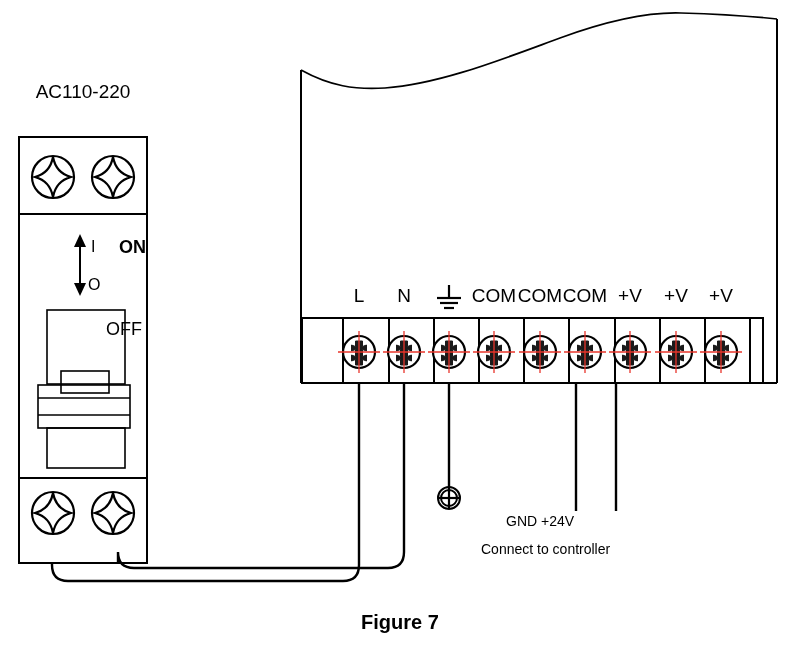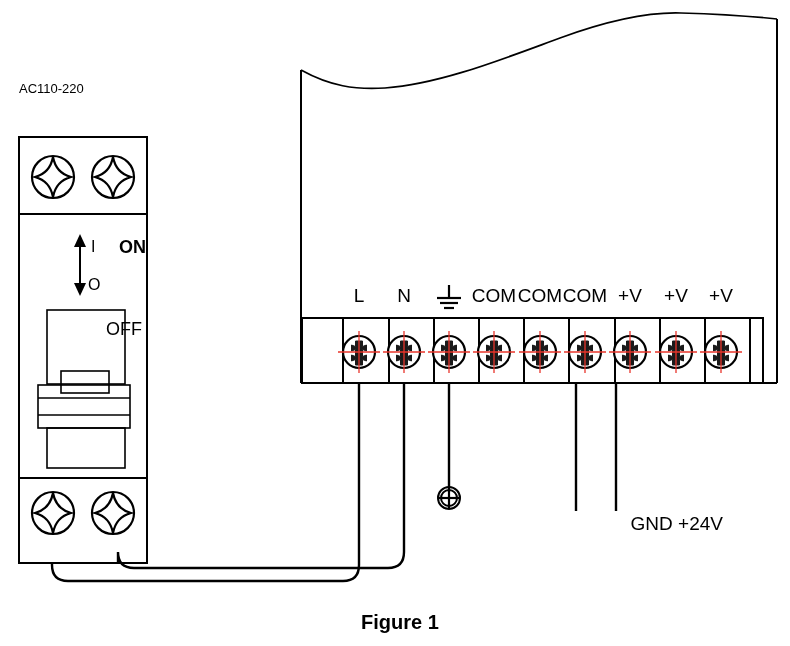--- a/index.html
+++ b/index.html
@@ -39,37 +39,36 @@
   .earth-circle { fill: #ffffff; stroke: #000000; stroke-width: 2; }
 
   .lbl {
     position: absolute;
     font-family: "Liberation Sans", sans-serif;
     color: #000000;
     white-space: nowrap;
     line-height: 1;
   }
   .lbl-title {
-    font-size: 13px;
-    text-align: left;
+    font-size: 19px;
+    text-align: center;
   }
   .lbl-term {
     font-size: 19px;
     text-align: center;
   }
   .lbl-onoff-mark {
     font-size: 16px;
   }
   .lbl-onoff-word {
     font-size: 18px;
   }
   .lbl-note {
-    font-size: 19px;
-    text-align: right;
-    margin-left: 32px;
+    font-size: 14px;
+    text-align: left;
   }
   .lbl-caption {
     font-size: 20px;
     font-weight: bold;
     text-align: center;
   }
 </style>
 </head>
 <body>
 
@@ -253,16 +252,17 @@
   <div class="lbl lbl-term" style="left:339px; top:286px; width:40px;">L</div>
   <div class="lbl lbl-term" style="left:384px; top:286px; width:40px;">N</div>
   <div class="lbl lbl-term" style="left:470px; top:286px; width:48px;">COM</div>
   <div class="lbl lbl-term" style="left:516px; top:286px; width:48px;">COM</div>
   <div class="lbl lbl-term" style="left:561px; top:286px; width:48px;">COM</div>
   <div class="lbl lbl-term" style="left:610px; top:286px; width:40px;">+V</div>
   <div class="lbl lbl-term" style="left:656px; top:286px; width:40px;">+V</div>
   <div class="lbl lbl-term" style="left:701px; top:286px; width:40px;">+V</div>
 
   <div class="lbl lbl-note" style="left:506px; top:514px; width:185px;">GND +24V</div>
-
-  <div class="lbl lbl-caption" style="left:295px; top:612px; width:210px;">Figure 1</div>
+  <div class="lbl lbl-note" style="left:481px; top:542px; width:235px;">Connect to controller</div>
+
+  <div class="lbl lbl-caption" style="left:295px; top:612px; width:210px;">Figure 7</div>
 
 </div>
 
 </body></html>

